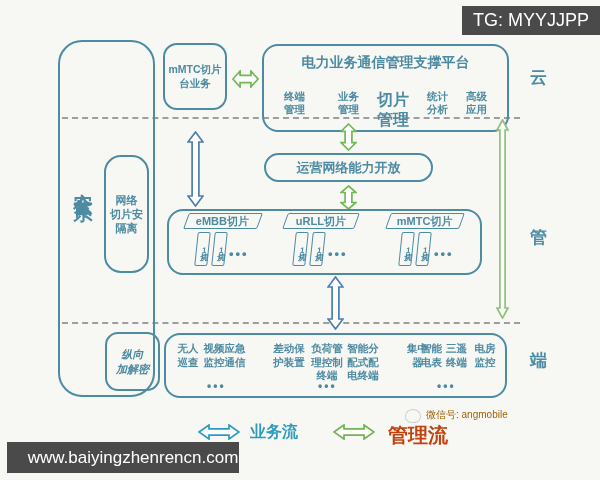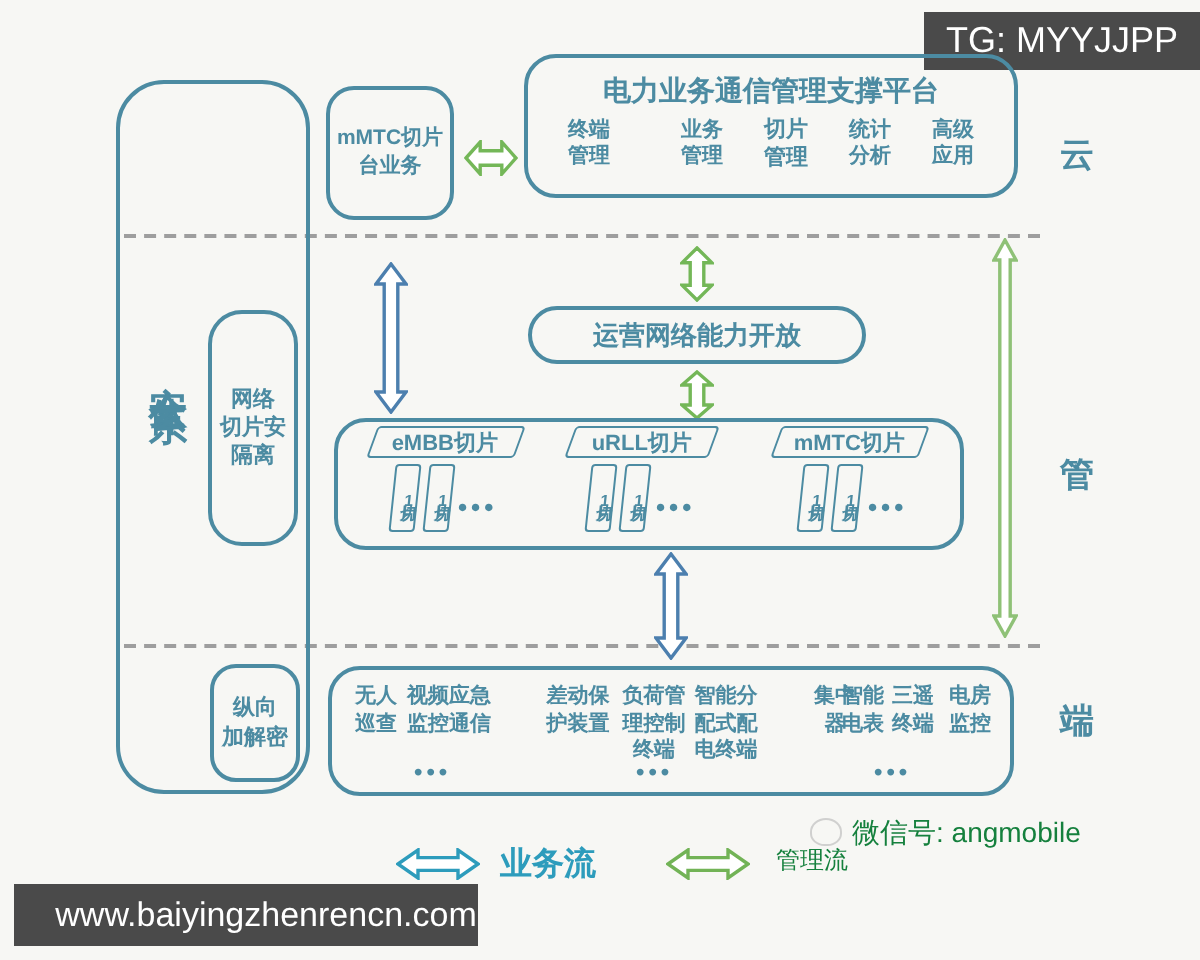--- a/index.html
+++ b/index.html
@@ -31,38 +31,38 @@
 
   <div class="abs dashline" style="left:62px;top:117px;width:458px;"></div>
   <div class="abs dashline" style="left:62px;top:322px;width:458px;"></div>
 
   <div class="abs box" style="left:58px;top:40px;width:97px;height:357px;border-radius:24px;"></div>
   <div class="abs tealtxt vtext" style="left:66px;top:178px;width:30px;height:110px;font-size:19px;letter-spacing:3px;">安全体系</div>
 
   <div class="abs box zone tealtxt pre" style="left:104px;top:155px;width:45px;height:118px;border-radius:17px;">网络
 切片安
 隔离</div>
-  <div class="abs box zone tealtxt pre" style="left:105px;top:332px;width:45px;height:59px;">纵向
+  <div class="abs box zone tealtxt pre" style="left:105px;top:332px;width:55px;height:59px;font-style:italic;">纵向
 加解密</div>
 
   <div class="abs box tealtxt pre" style="left:163px;top:43px;width:64px;height:67px;border-radius:14px;font-size:10.5px;line-height:1.3;">mMTC切片
 台业务</div>
 
   <svg class="arrow abs" style="left:232px;top:70px;" width="27" height="18" viewBox="0 0 27 18">
       <path d="M1 9 L8.1 1 L8.1 5.4 L18.9 5.4 L18.9 1 L26 9 L18.9 17 L18.9 12.6 L8.1 12.6 L8.1 17 Z" fill="#ffffff" stroke="#74b758" stroke-width="1.7"></path>
     </svg>
 
-  <div class="abs box" style="left:262px;top:27px;width:247px;height:72px;border-radius:16px;flex-direction:column;justify-content:flex-start;padding-top:8px;">
+  <div class="abs box" style="left:262px;top:44px;width:247px;height:88px;border-radius:16px;flex-direction:column;justify-content:space-between;padding-top:8px;">
     <div class="tealtxt" style="font-size:14px;">电力业务通信管理支撑平台</div>
     <div style="display:flex;width:100%;justify-content:space-between;padding:4px 20px 0 20px;box-sizing:border-box;">
       <span class="tealtxt pre" style="font-size:10.5px;line-height:1.25;">终端
 管理</span>
       <span class="tealtxt pre" style="font-size:10.5px;line-height:1.25;margin-left:15px;">业务
 管理</span>
-      <span class="tealtxt pre" style="font-size:11px;line-height:1.25;">切片
+      <span class="tealtxt pre" style="font-size:16px;line-height:1.25;">切片
 管理</span>
       <span class="tealtxt pre" style="font-size:10.5px;line-height:1.25;">统计
 分析</span>
       <span class="tealtxt pre" style="font-size:10.5px;line-height:1.25;">高级
 应用</span>
     </div>
   </div>
 
   <div class="abs tealtxt laylabel" style="left:530px;top:66px;">云</div>
   <div class="abs tealtxt laylabel" style="left:530px;top:226px;">管</div>
@@ -139,18 +139,18 @@
 监控</div>
   <div class="abs tealtxt dots" style="left:437px;top:379px;font-size:12px;">•••</div>
 
   <svg class="arrow abs" style="left:198px;top:424px;" width="42" height="16" viewBox="0 0 42 16">
       <path d="M1 8 L11 1 L11 4.8 L31 4.8 L31 1 L41 8 L31 15 L31 11.2 L11 11.2 L11 15 Z" fill="#ffffff" stroke="#2d9cbc" stroke-width="1.7"></path>
     </svg>
   <div class="abs" style="left:250px;top:422px;font-size:16px;font-weight:bold;color:#2d9cbc;">业务流</div>
   <svg class="arrow abs" style="left:333px;top:424px;" width="42" height="16" viewBox="0 0 42 16">
       <path d="M1 8 L11 1 L11 4.8 L31 4.8 L31 1 L41 8 L31 15 L31 11.2 L11 11.2 L11 15 Z" fill="#ffffff" stroke="#72b356" stroke-width="1.7"></path>
     </svg>
-  <div class="abs" style="left:388px;top:422px;font-size:12px;font-weight:normal;color:#15803d;">管理流</div>
+  <div class="abs" style="left:388px;top:422px;font-size:20px;font-weight:bold;color:#c2410c;">管理流</div>
 
   <div class="abs" style="left:405px;top:409px;width:16px;height:14px;border:1.5px solid #b5b5b5;border-radius:50% 50% 45% 45%;opacity:.6;"></div>
-  <div class="abs" style="left:426px;top:408px;font-size:14px;color:#15803d;">微信号: angmobile</div>
+  <div class="abs" style="left:426px;top:408px;font-size:10px;color:#a16207;">微信号: angmobile</div>
 
 </div>
 
 </body></html>

